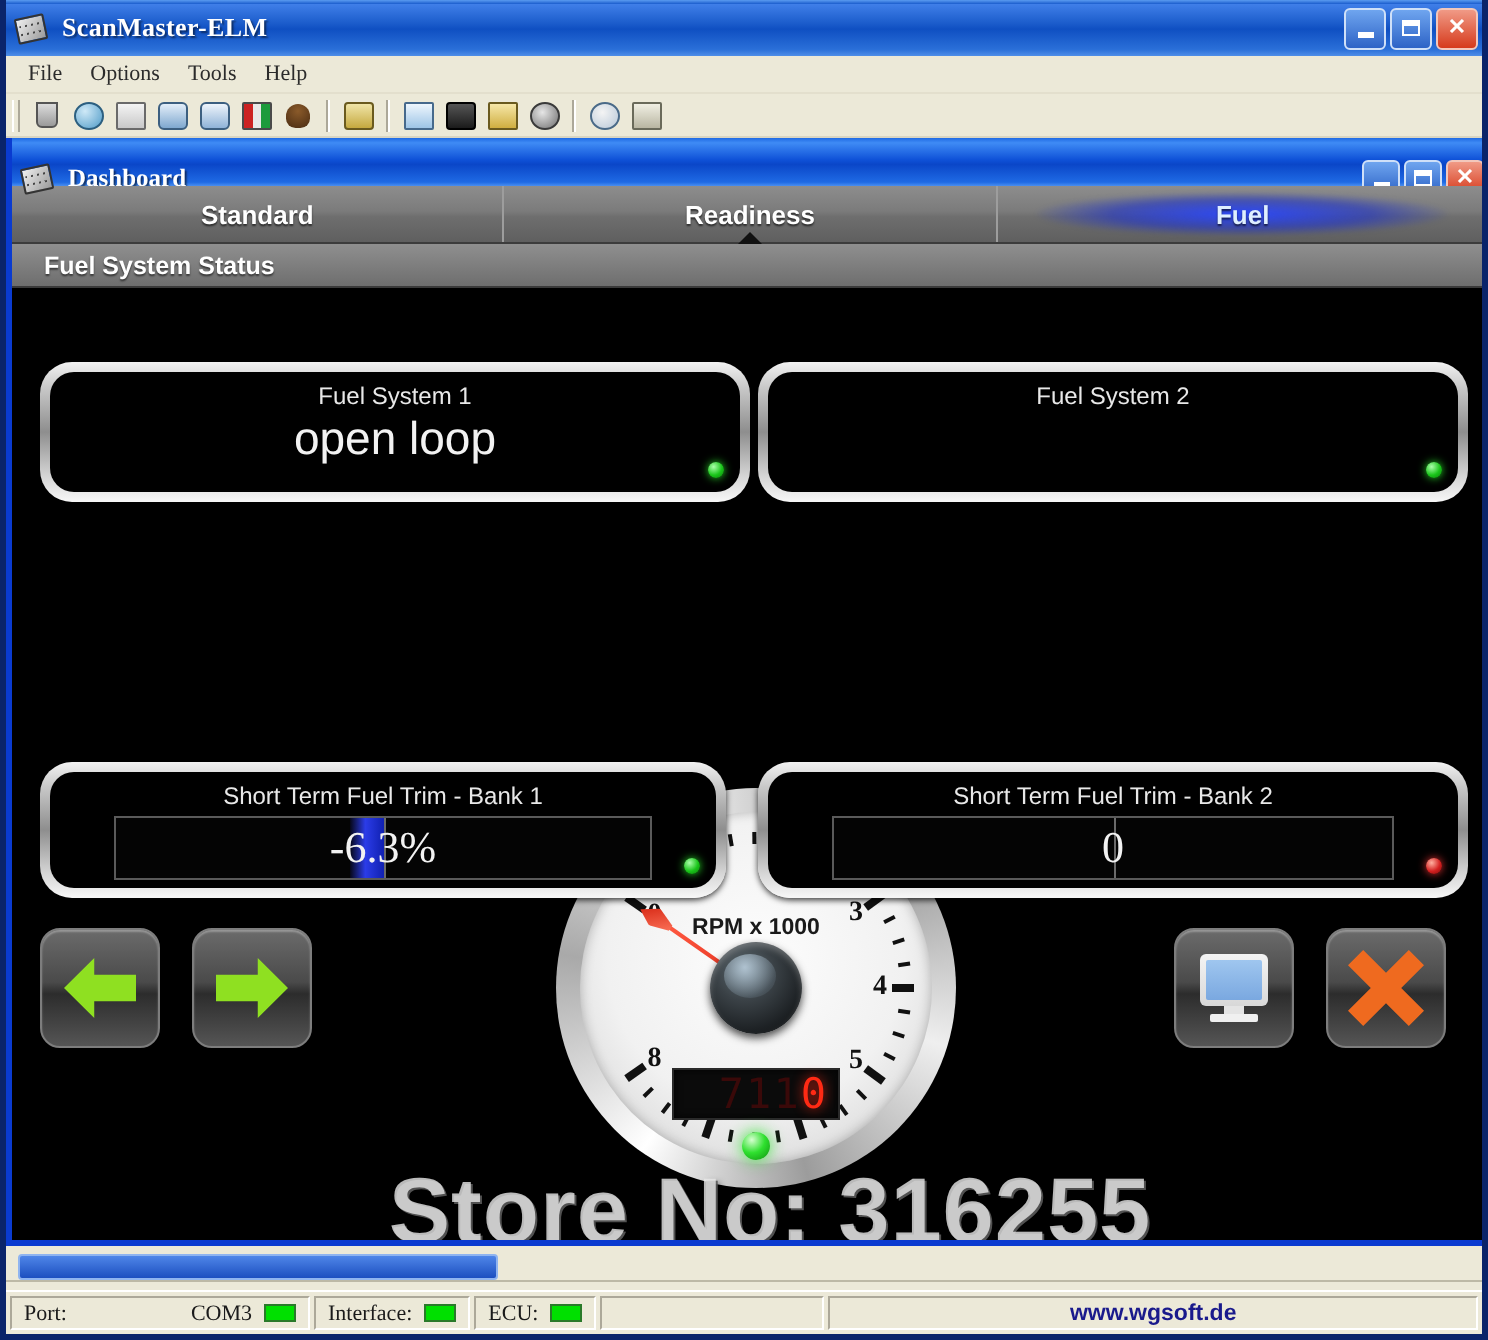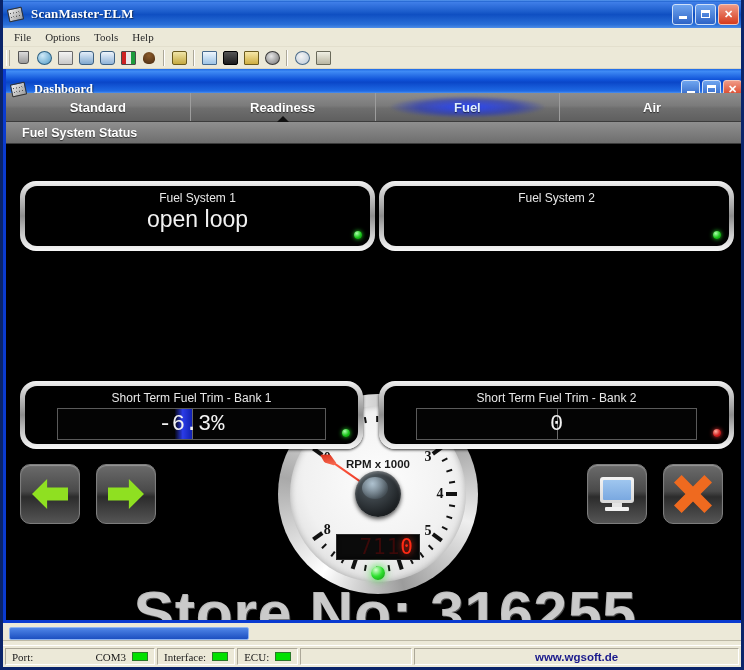--- a/index.html
+++ b/index.html
@@ -202,21 +202,21 @@
   .led.red   { background: radial-gradient(circle at 35% 30%, #ffb0a0, #d42020 55%, #7a0b0b); box-shadow:0 0 4px #e03030; }
 
   
   .trim-bar {
     position:absolute; left:32px; right:32px; top:22px; height:32px;
     border:1px solid #5a5a5a; background:#040404;
     display:flex; align-items:center; justify-content:center;
   }
   .trim-bar .trim-value {
     color:#f2f2f2; font-size:22px; position:relative; z-index:3;
-    font-family:Liberation Mono, monospace;
+    font-family:Liberation Serif, serif;
   }
   .trim-fill {
     position:absolute; top:0; bottom:0; width:10px;
     background: linear-gradient(90deg, rgba(20,30,200,0.1), #2b3ce8 45%, #1020b0 100%);
     z-index:1;
   }
   .trim-center {
     position:absolute; top:0; bottom:0; width:1px; background:#6a6a6a; left:50%; z-index:2;
   }
 
@@ -348,21 +348,21 @@
     background:#ef6a1f;
     clip-path: polygon(20% 0,50% 30%,80% 0,100% 20%,70% 50%,100% 80%,80% 100%,50% 70%,20% 100%,0 80%,30% 50%,0 20%);
     filter: drop-shadow(0 1px 2px rgba(0,0,0,0.7));
   }
 
   
   #watermark {
     position:absolute; left:0; right:0; top:434px;
     text-align:center;
     font-family:"Liberation Sans",sans-serif;
-    font-size:61px; font-weight:bold;
+    font-size:46px; font-weight:bold;
     color: rgba(232,232,232,0.80);
     text-shadow: 1px 1px 0 rgba(90,90,90,0.9), 2px 2px 3px rgba(0,0,0,0.5);
     pointer-events:none; z-index: 30; white-space:nowrap;
     letter-spacing: 0.5px;
     margin-left: 20px;
   }
 
   
   #mdi-scroll {
     position:absolute; left:6px; top:558px; width:240px; height:13px;
@@ -501,23 +501,20 @@
         <div class="tab">
           <span class="tab-label">Standard</span>
         </div>
         <div class="tab">
           <span class="tab-label">Readiness</span>
           <span class="tab-marker"></span>
         </div>
         <div class="tab active">
           <span class="tab-label">Fuel</span>
         </div>
-        <div class="tab">
-          <span class="tab-label">Air</span>
-        </div>
       </div>
 
       <div id="section-header">Fuel System Status</div>
 
       <div id="dash-body">
 
         <div class="panel" style="left:14px; top:37px; width:355px; height:70px;">
           <div class="panel-inner">
             <div class="panel-title">Fuel System 1</div>
             <div class="panel-value">open loop</div>

